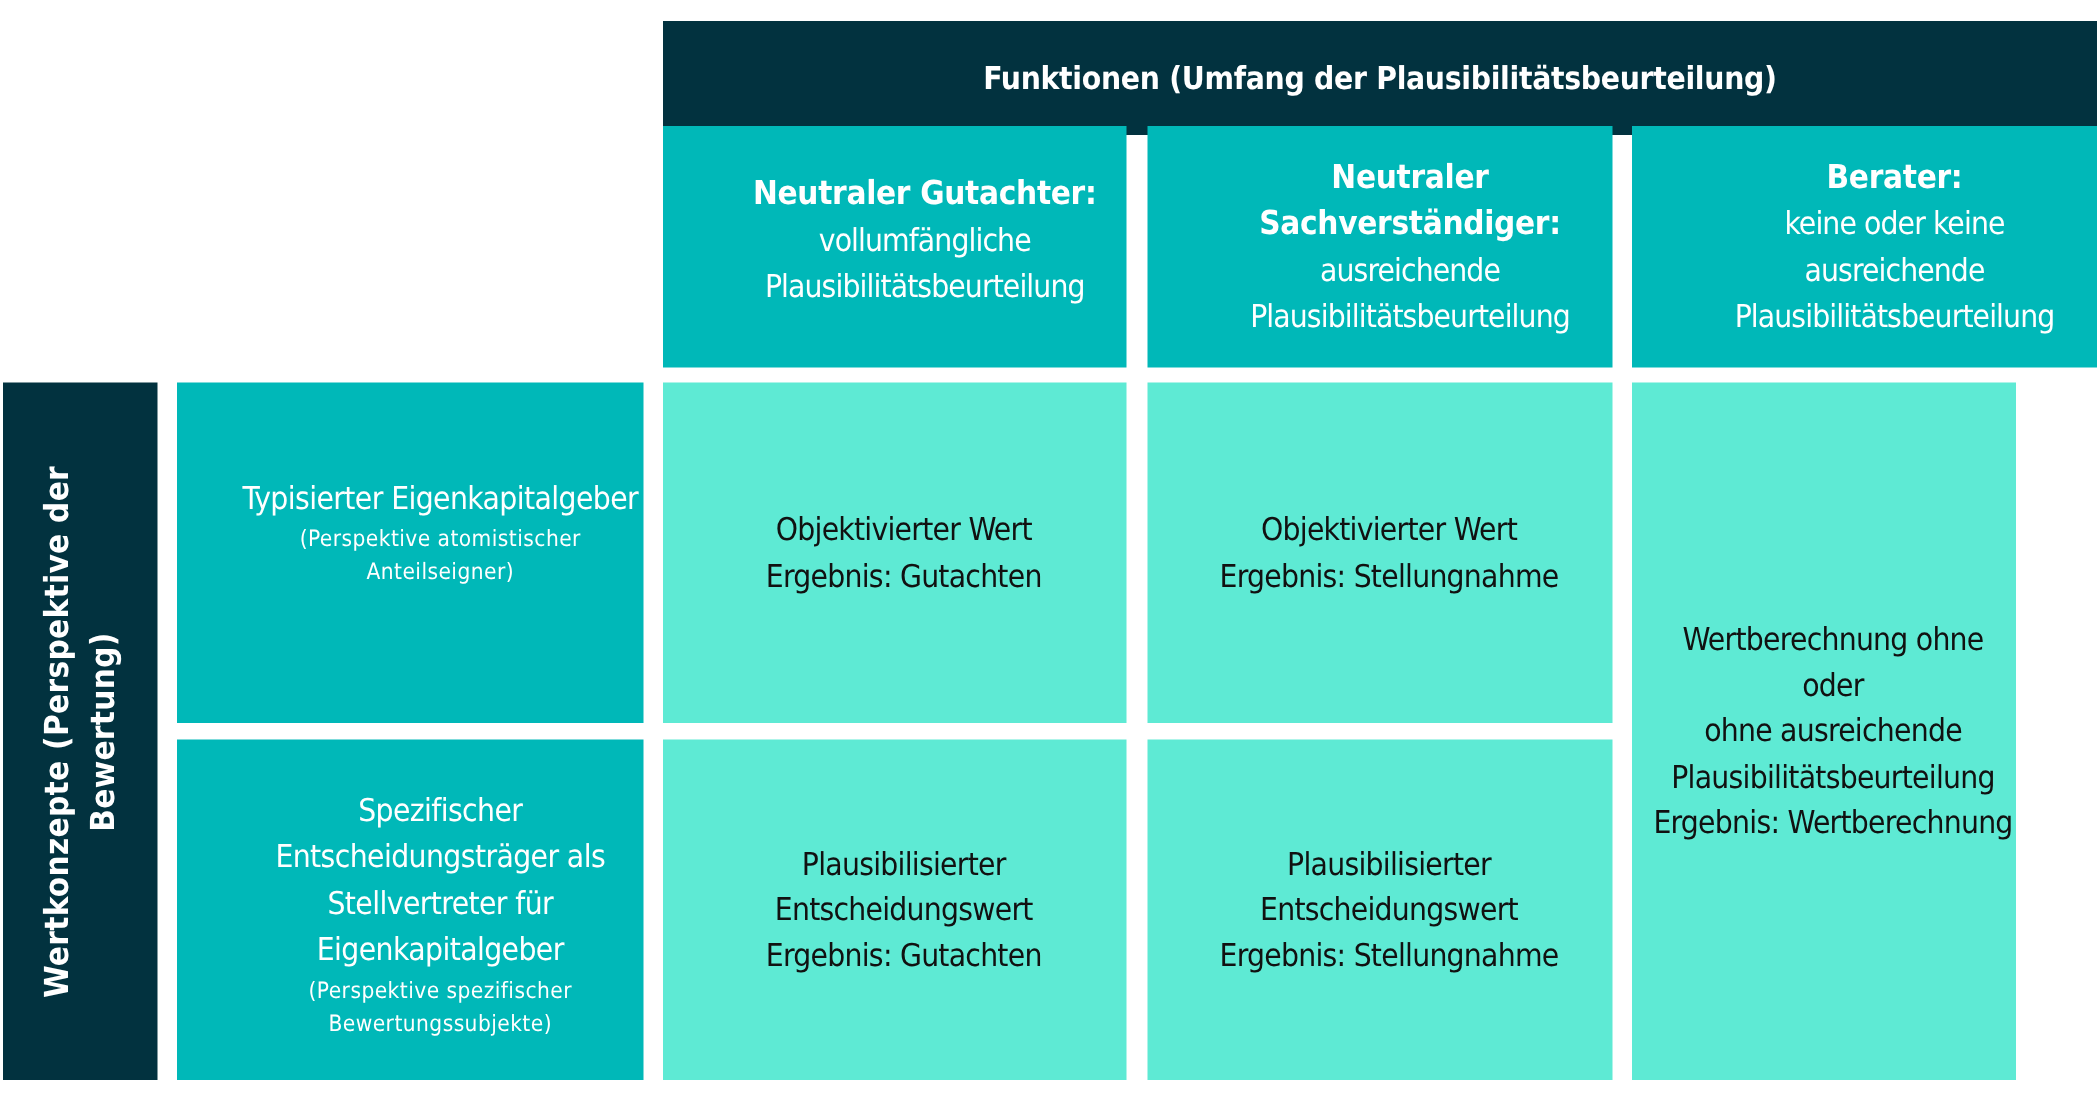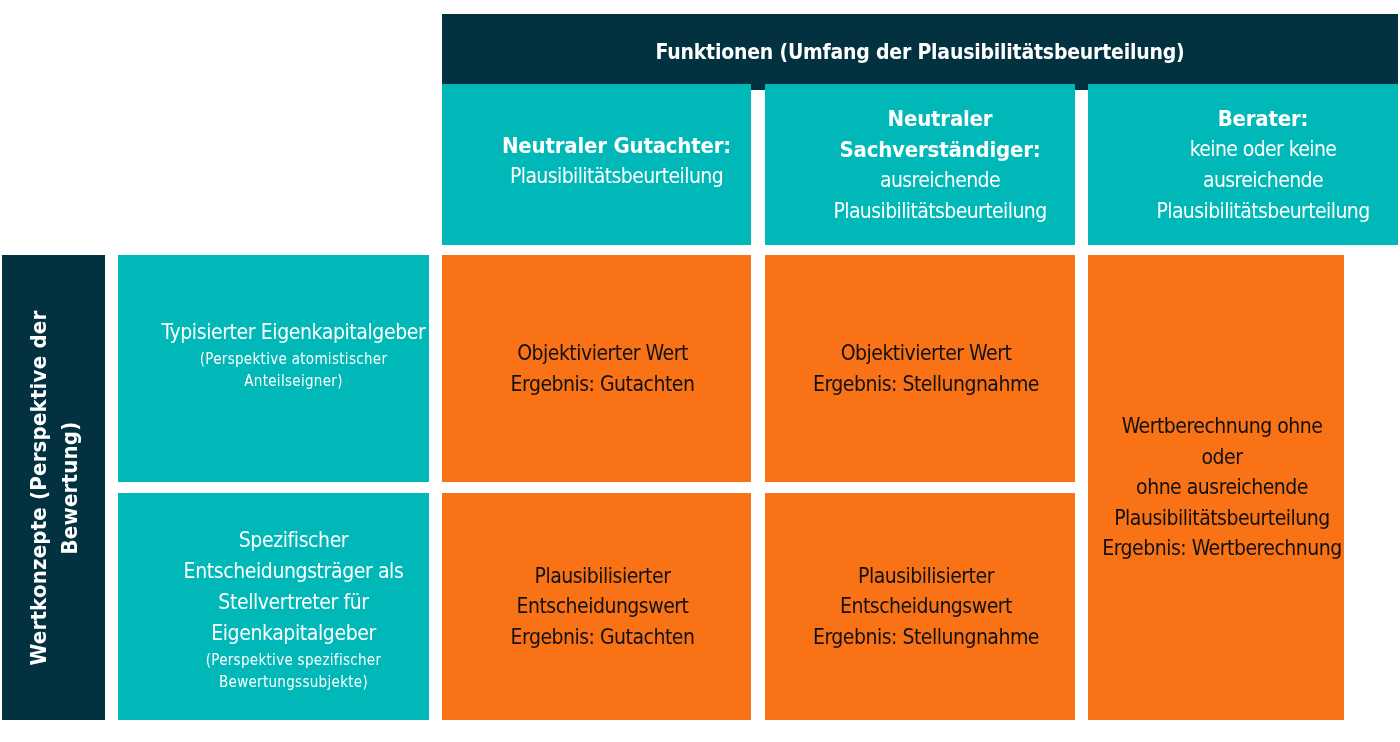--- a/index.html
+++ b/index.html
@@ -2,41 +2,42 @@
 <html><head>
 <meta charset="utf-8">
 <style>
   html, body { margin:0; padding:0; background:#ffffff; }
   body { width:1400px; height:742px; position:relative; overflow:hidden;
          font-family:"DejaVu Sans Condensed","DejaVu Sans", sans-serif; }
   .box { position:absolute; display:flex; flex-direction:column; align-items:center;
          justify-content:center; text-align:center; box-sizing:border-box; }
   .dark { background:#02323f; color:#ffffff; }
   .teal { background:#00b8b8; color:#ffffff;padding-left:40px; }
-  .grey { background:#f97316; color:#111111;padding-left:12px; }
+  .grey { background:#5eead4; color:#111111;padding-left:12px; }
   .title { font-weight:bold; font-size:21px; font-stretch:condensed; letter-spacing:-0.2px; }
   .hdr-bold { font-weight:bold; font-size:22px; line-height:31px; letter-spacing:-0.2px; }
   .hdr-norm { font-size:21px; line-height:31px; letter-spacing:-0.6px; }
   .row-main { font-size:21px; line-height:31px; letter-spacing:-0.4px; }
   .row-sub { font-size:15px; line-height:22px; letter-spacing:0.3px; }
   .cell-text { font-size:21px; line-height:30.5px; letter-spacing:-0.5px; }
   .vert { position:absolute; left:2px; top:255px; width:103px; height:465px; }
   .vert-inner { position:absolute; left:50%; top:50%; width:465px;
                 transform:translate(-50%,-50%) rotate(-90deg); text-align:center;
                 font-weight:bold; font-size:22px; line-height:31px; letter-spacing:0.2px; }
 </style>
 </head>
 <body>
 
 <div class="box dark" style="left:442px; top:14px; width:956px; height:76px;">
   <span class="title">Funktionen (Umfang der Plausibilitätsbeurteilung)</span>
 </div>
 
 <div class="box teal" style="left:442px; top:84px; width:309px; height:161px; padding-bottom:8px;">
   <div class="hdr-bold">Neutraler Gutachter:</div>
+  <div class="hdr-norm">vollumfängliche</div>
   <div class="hdr-norm">Plausibilitätsbeurteilung</div>
 </div>
 
 <div class="box teal" style="left:765px; top:84px; width:310px; height:161px;text-align:center;">
   <div class="hdr-bold">Neutraler</div>
   <div class="hdr-bold">Sachverständiger:</div>
   <div class="hdr-norm">ausreichende</div>
   <div class="hdr-norm">Plausibilitätsbeurteilung</div>
 </div>
 

